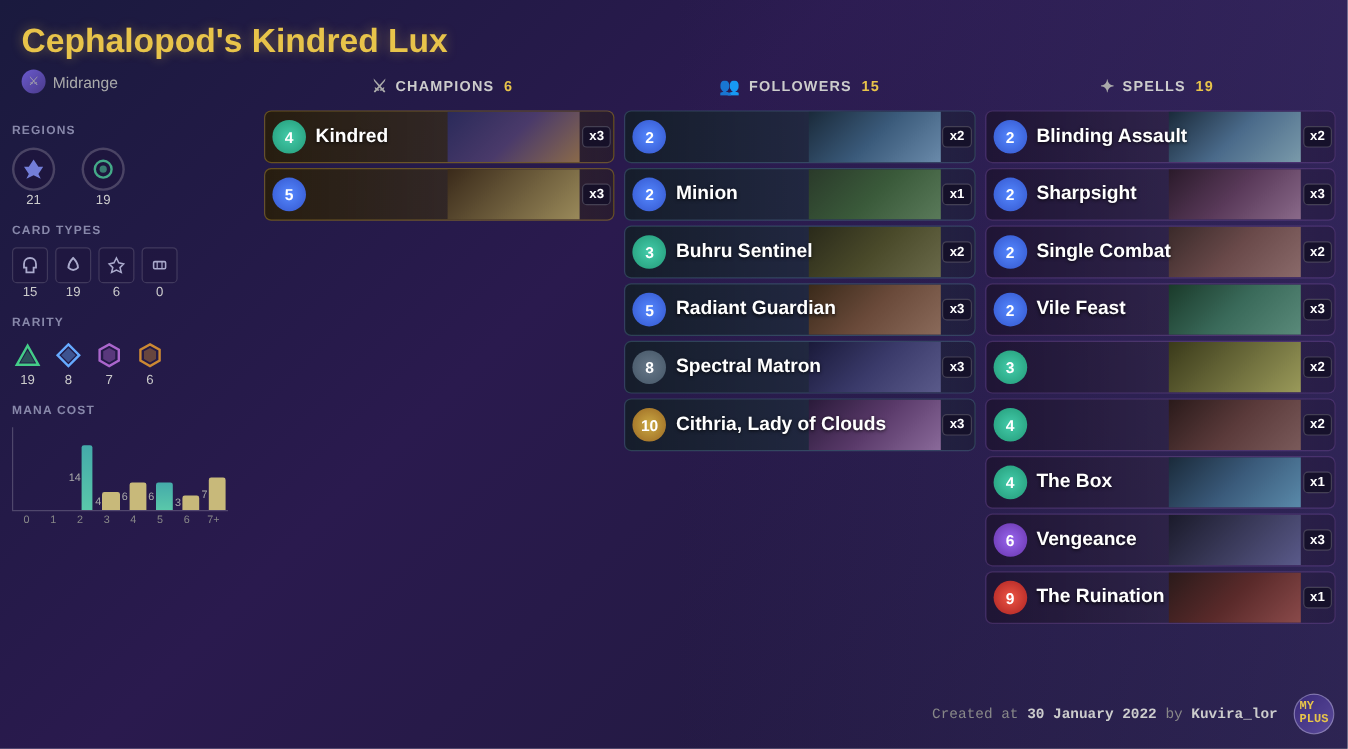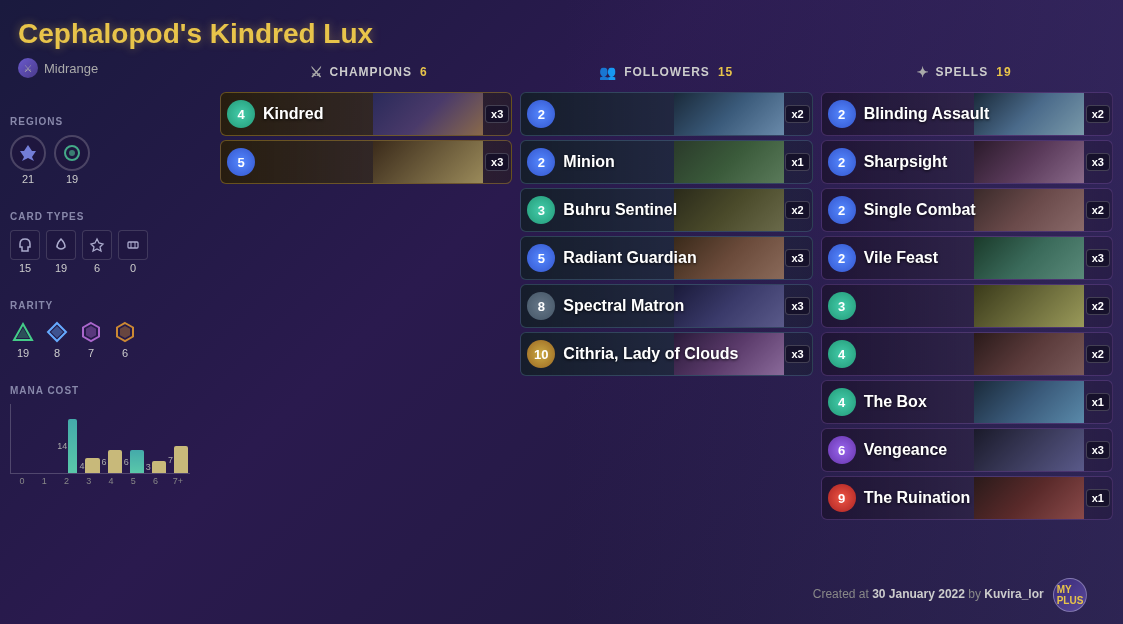--- a/index.html
+++ b/index.html
@@ -51,25 +51,25 @@
       position: absolute;
       top: 90px; left: 10px;
       width: 200px;
     }
     .section-label {
       font-size: 10px;
       font-weight: bold;
       color: #8888aa;
       letter-spacing: 1px;
       margin-bottom: 8px;
-      margin-top: 26px;
+      margin-top: 14px;
     }
     .regions-row {
       display: flex;
-      gap: 8px;
+      gap: 22px;
       align-items: flex-start;
     }
     .region-icon {
       display: flex;
       flex-direction: column;
       align-items: center;
       gap: 2px;
     }
     .region-symbol {
       width: 36px; height: 36px;
@@ -289,23 +289,24 @@
     .art-mobilize { background: linear-gradient(135deg, #3a3a1a 0%, #6a6a3a 50%, #9a9a5a 100%); }
     .art-despair { background: linear-gradient(135deg, #2a1a1a 0%, #5a3a3a 50%, #7a5a5a 100%); }
     .art-box { background: linear-gradient(135deg, #1a2a3a 0%, #3a5a7a 50%, #5a8aaa 100%); }
     .art-vengeance { background: linear-gradient(135deg, #1a1a2a 0%, #3a3a5a 50%, #5a5a8a 100%); }
     .art-ruination { background: linear-gradient(135deg, #2a1a1a 0%, #5a2a2a 50%, #8a4a4a 100%); }
 
     
     .footer {
       position: absolute;
       bottom: 12px;
-      right: 36px;
+      right: 11px;
       font-size: 12px;
       color: #888;
+      font-family: Liberation Mono, monospace;
     }
     .footer strong { color: #ccc; }
 
     .footer-logo {
       display: inline-flex;
       align-items: center;
       justify-content: center;
       width: 34px; height: 34px;
       border-radius: 50%;
       background: linear-gradient(135deg, #3a2a7a, #5a4a9a);

